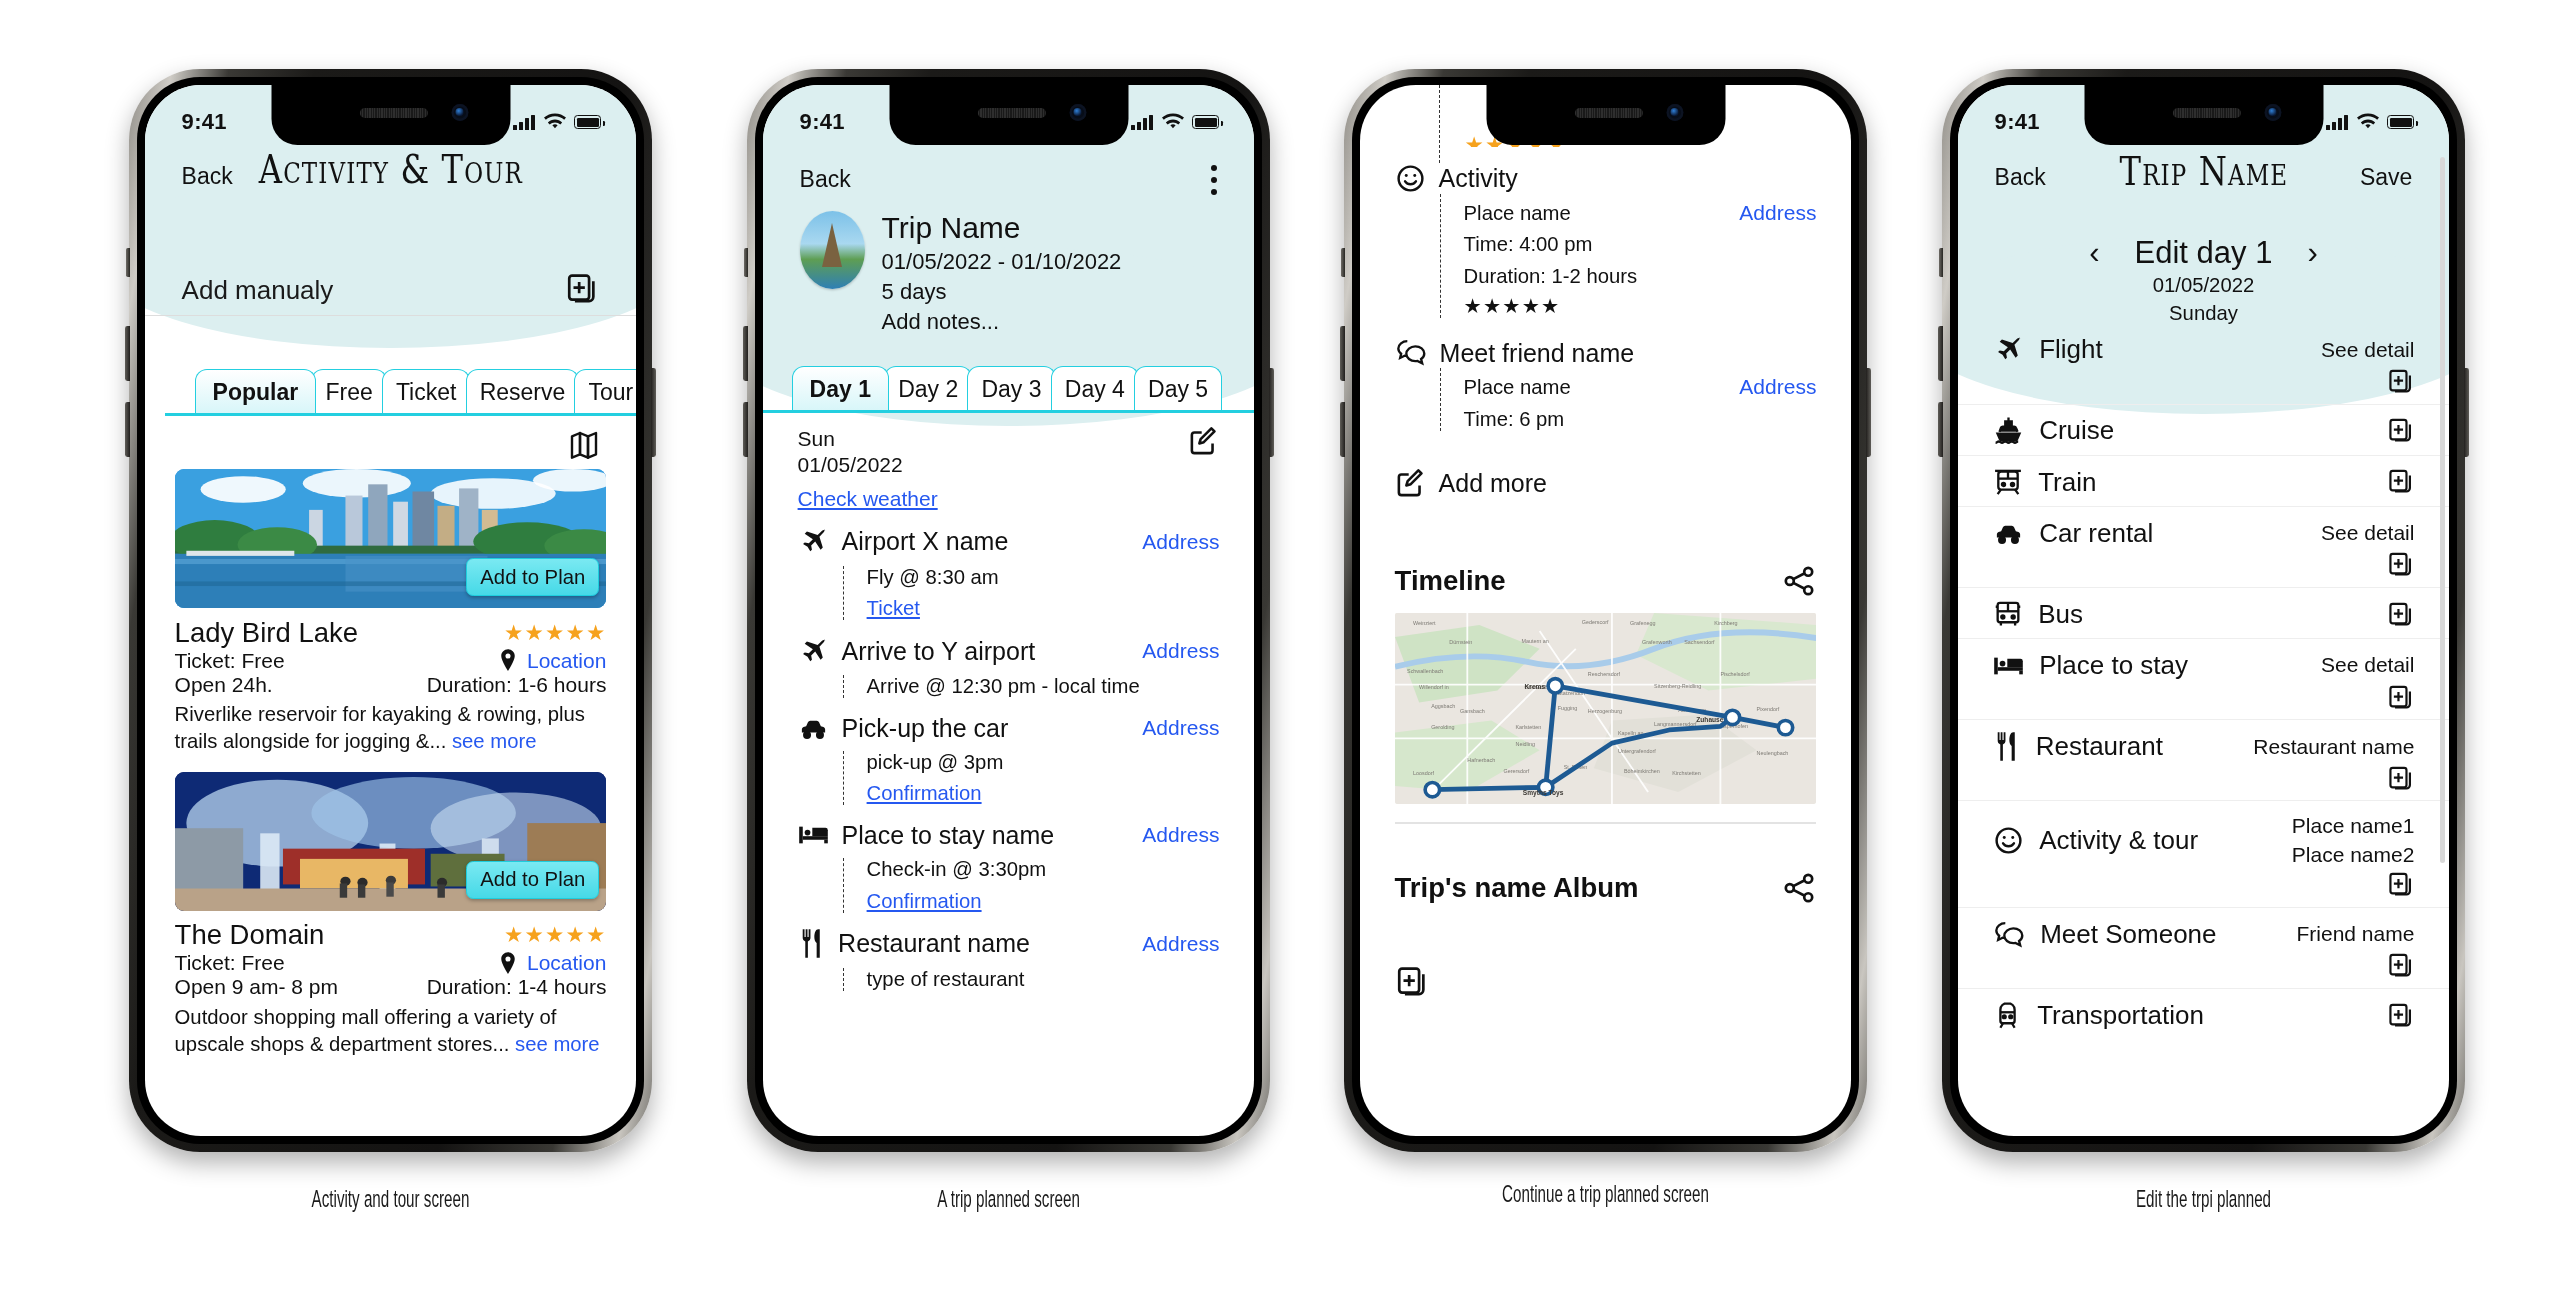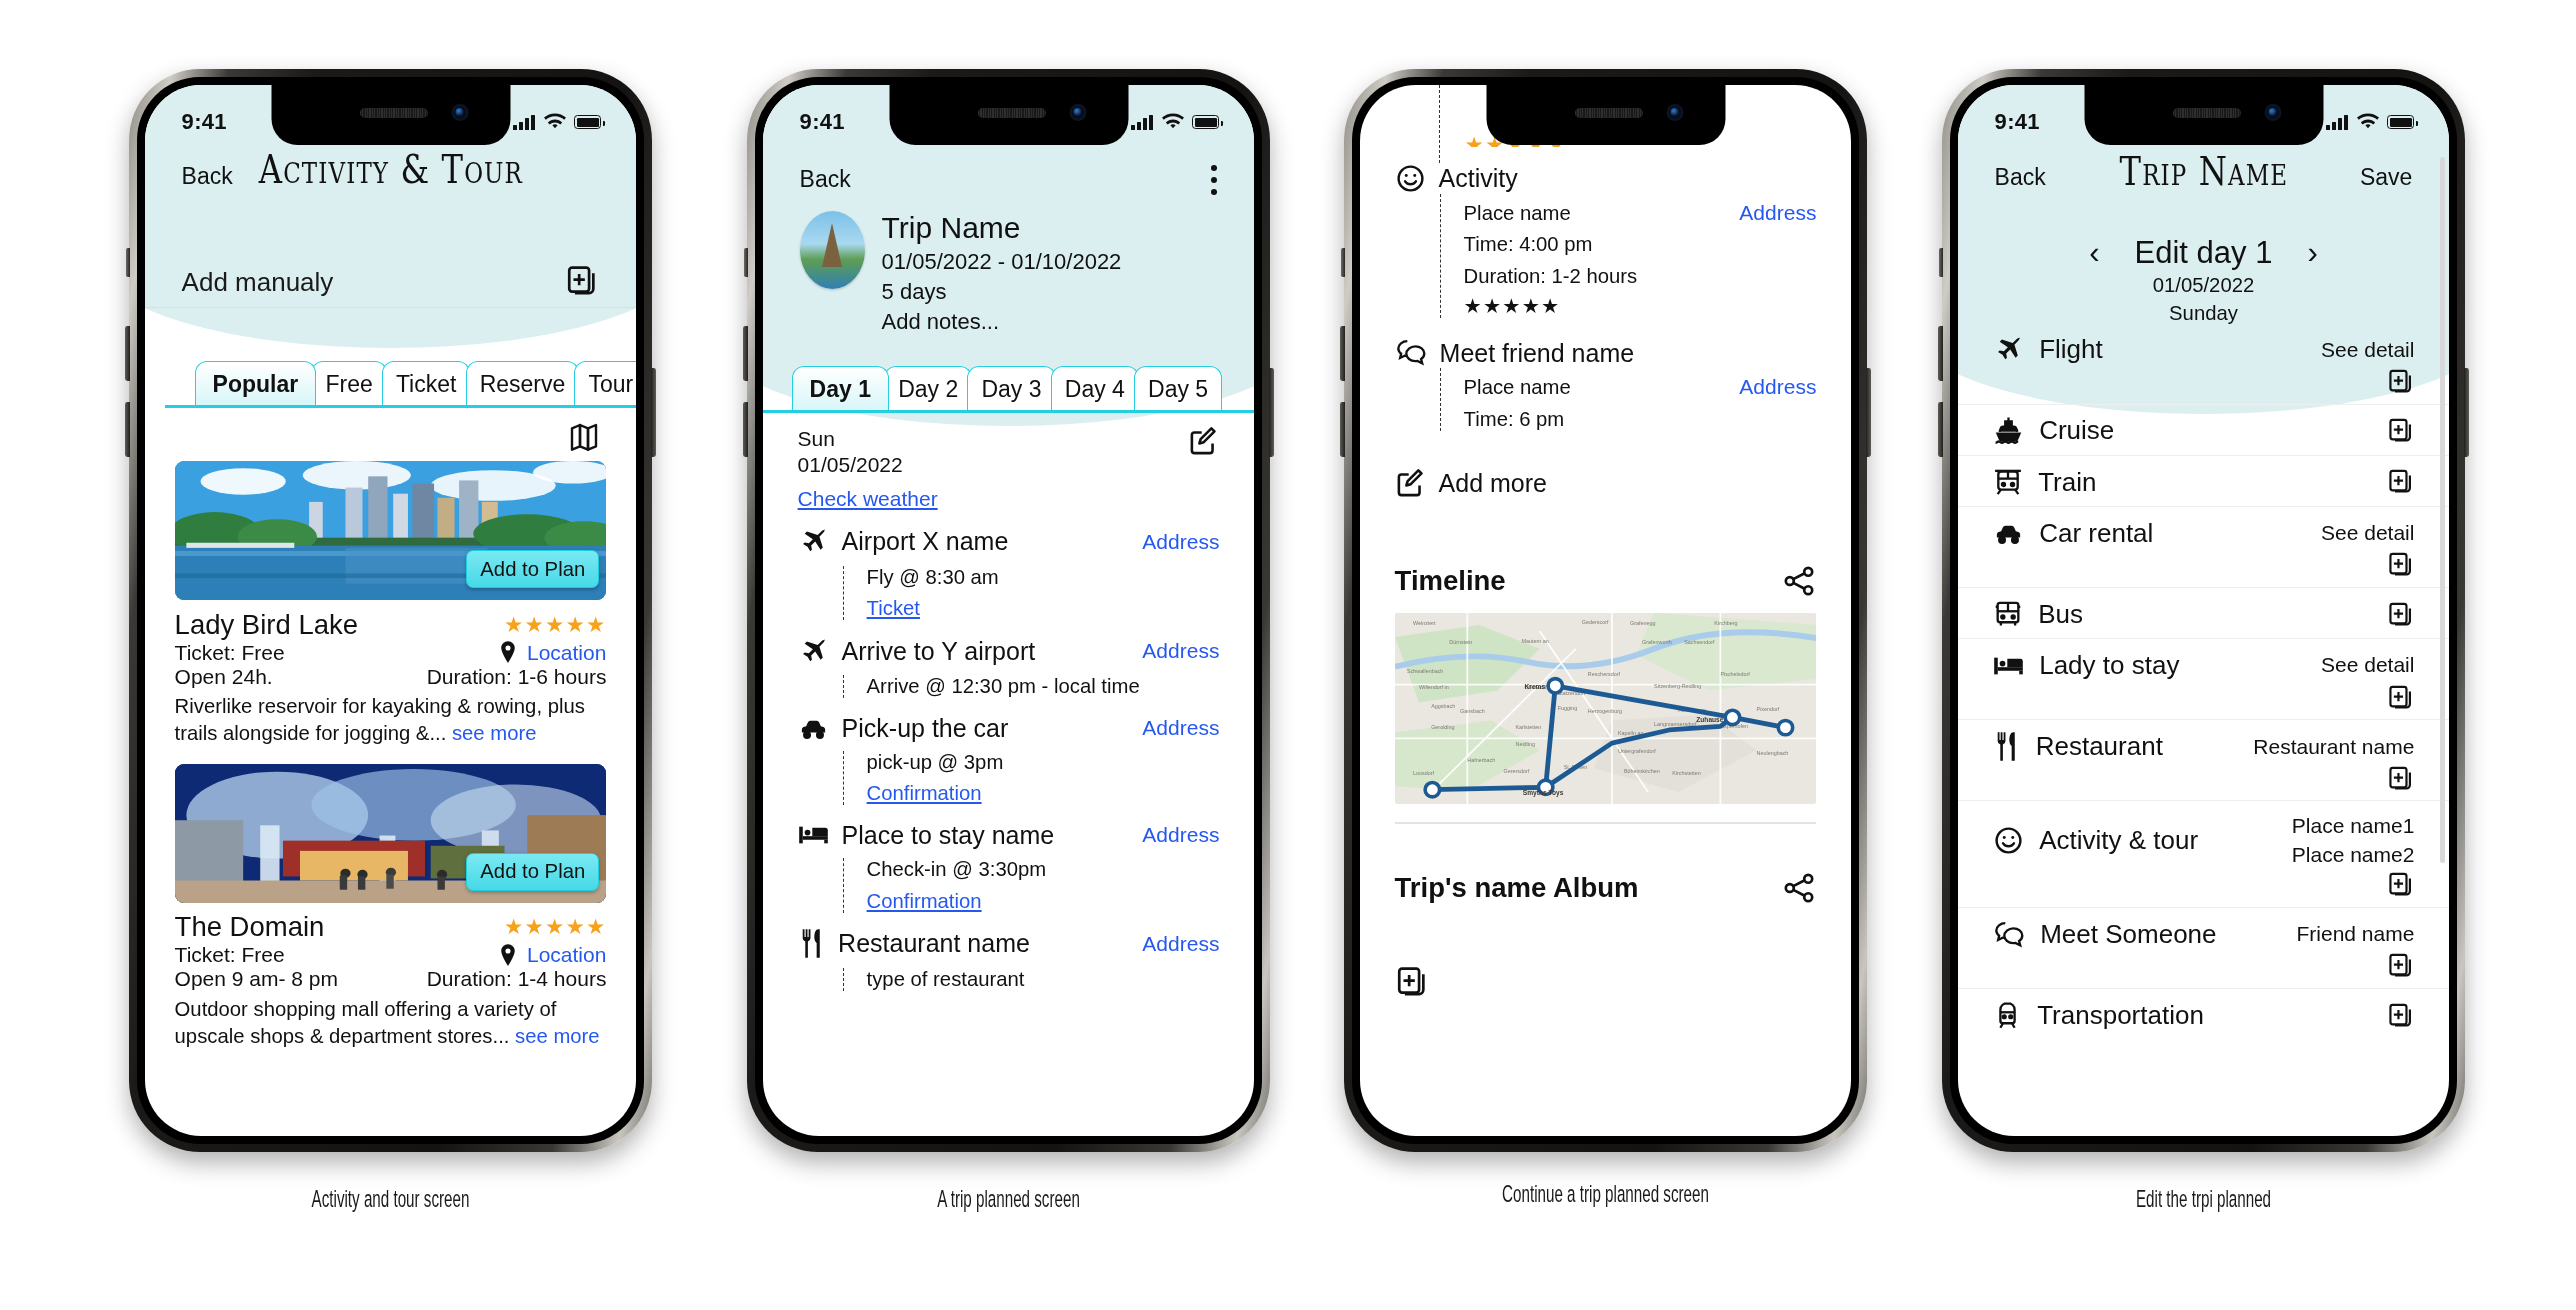--- a/index.html
+++ b/index.html
@@ -199,21 +199,21 @@
             <div class="batt"></div>
           </div>
         </div>
 
         <div class="hdrbar" style="top:78px;">
           <div class="navlink">Back</div>
           <div class="scr-title" style="position:absolute;left:0;right:0;text-align:center;top:-13px;">Activity &amp; Tour</div>
           <div style="width:54px"></div>
         </div>
 
-        <div class="body" style="top:179px;">
+        <div class="body" style="top:187px;">
           <div class="addrow">
             <div class="lbl">Add manualy</div>
             <span>
               <svg width="34" height="34" viewBox="0 0 24 24" fill="none" stroke="#111" stroke-width="1.9">
                 <rect x="3" y="2.5" width="14" height="17" rx="2"></rect>
                 <path d="M10 7v8M6 11h8"></path>
                 <path d="M20 6.5v11a3 3 0 0 1-3 3H7"></path>
               </svg>
             </span>
           </div>
@@ -854,21 +854,21 @@
           <div class="lrow">
             <div class="lrow-main">
               <div class="lrow-l">
                 <svg width="31" height="26" viewBox="0 0 26 20" fill="#111">
                   <rect x="1" y="3" width="3" height="14"></rect>
                     <circle cx="8" cy="8" r="2.4"></circle>
                   <path d="M12 4h11a2 2 0 0 1 2 2v5H12z"></path>
                     <rect x="4" y="11" width="21" height="3"></rect>
                   <rect x="22" y="14" width="3" height="3"></rect>
                 </svg>
-                <span class="lrow-t">Lady to stay</span>
+                <span class="lrow-t">Place to stay</span>
               </div>
               <span class="lrow-v">See detail</span>
             </div>
             <div class="lrow-add">
               <svg width="27.5" height="27.5" viewBox="0 0 24 24" fill="none" stroke="#111" stroke-width="1.9">
                 <rect x="3" y="2.5" width="14" height="17" rx="2"></rect>
                   <path d="M10 7v8M6 11h8"></path>
                   <path d="M20 6.5v11a3 3 0 0 1-3 3H7"></path>
               </svg>
             </div>

